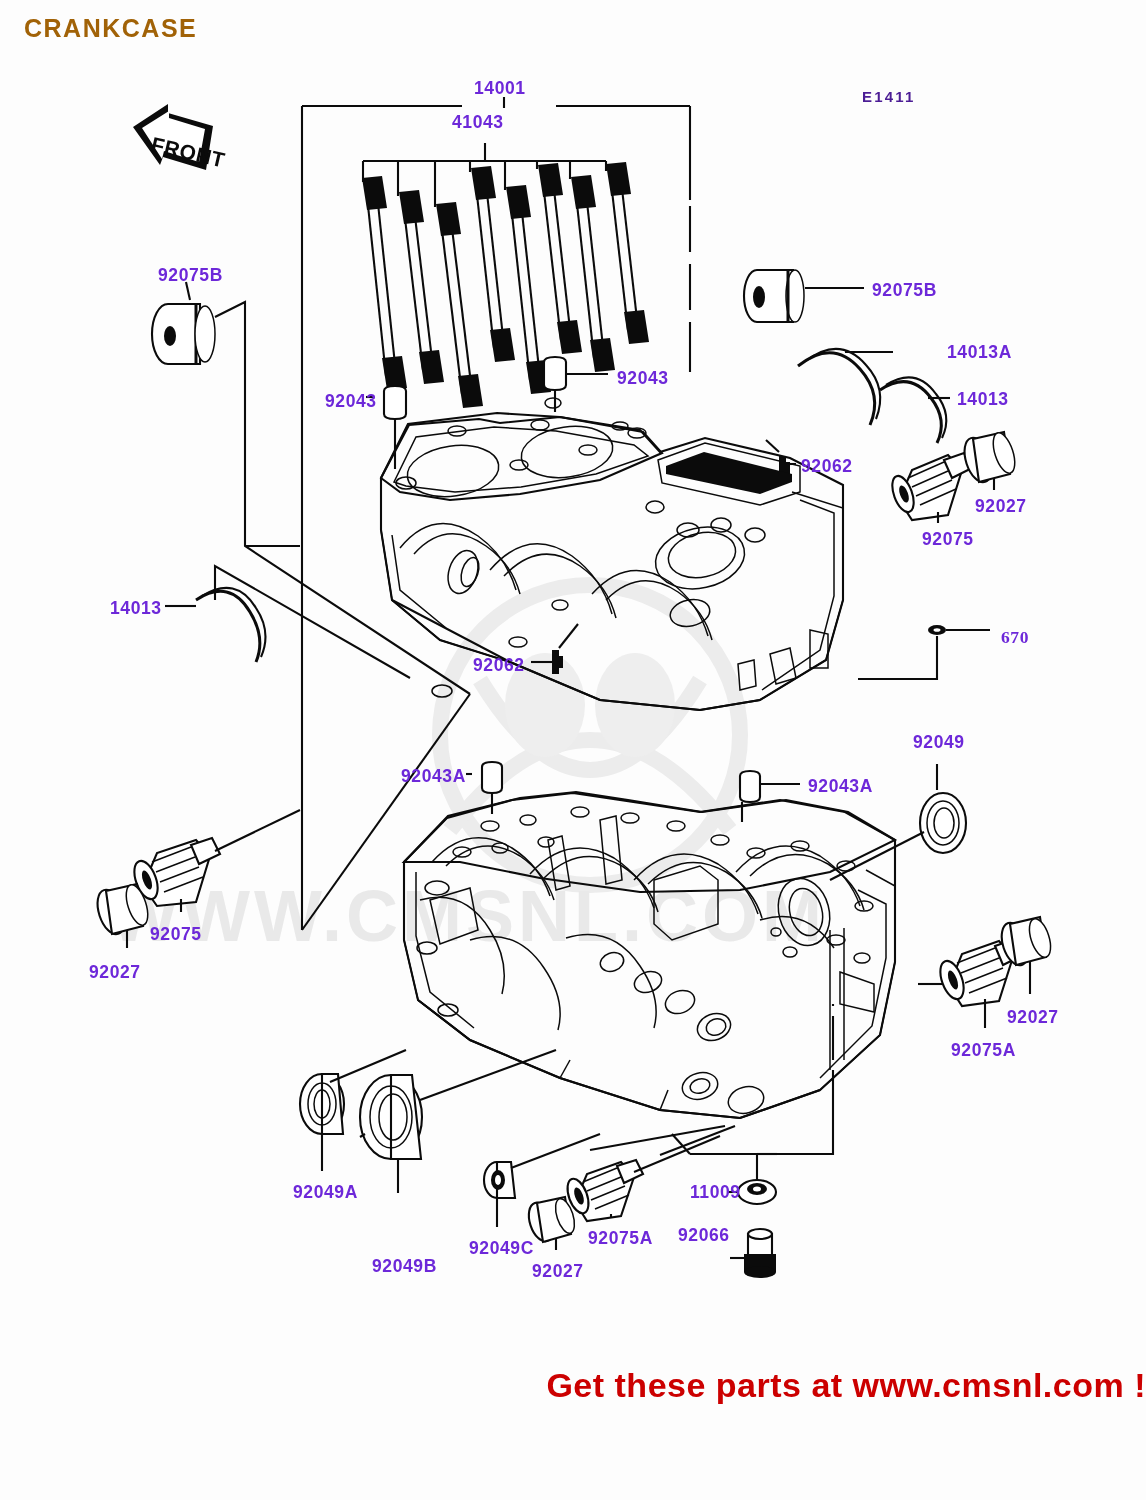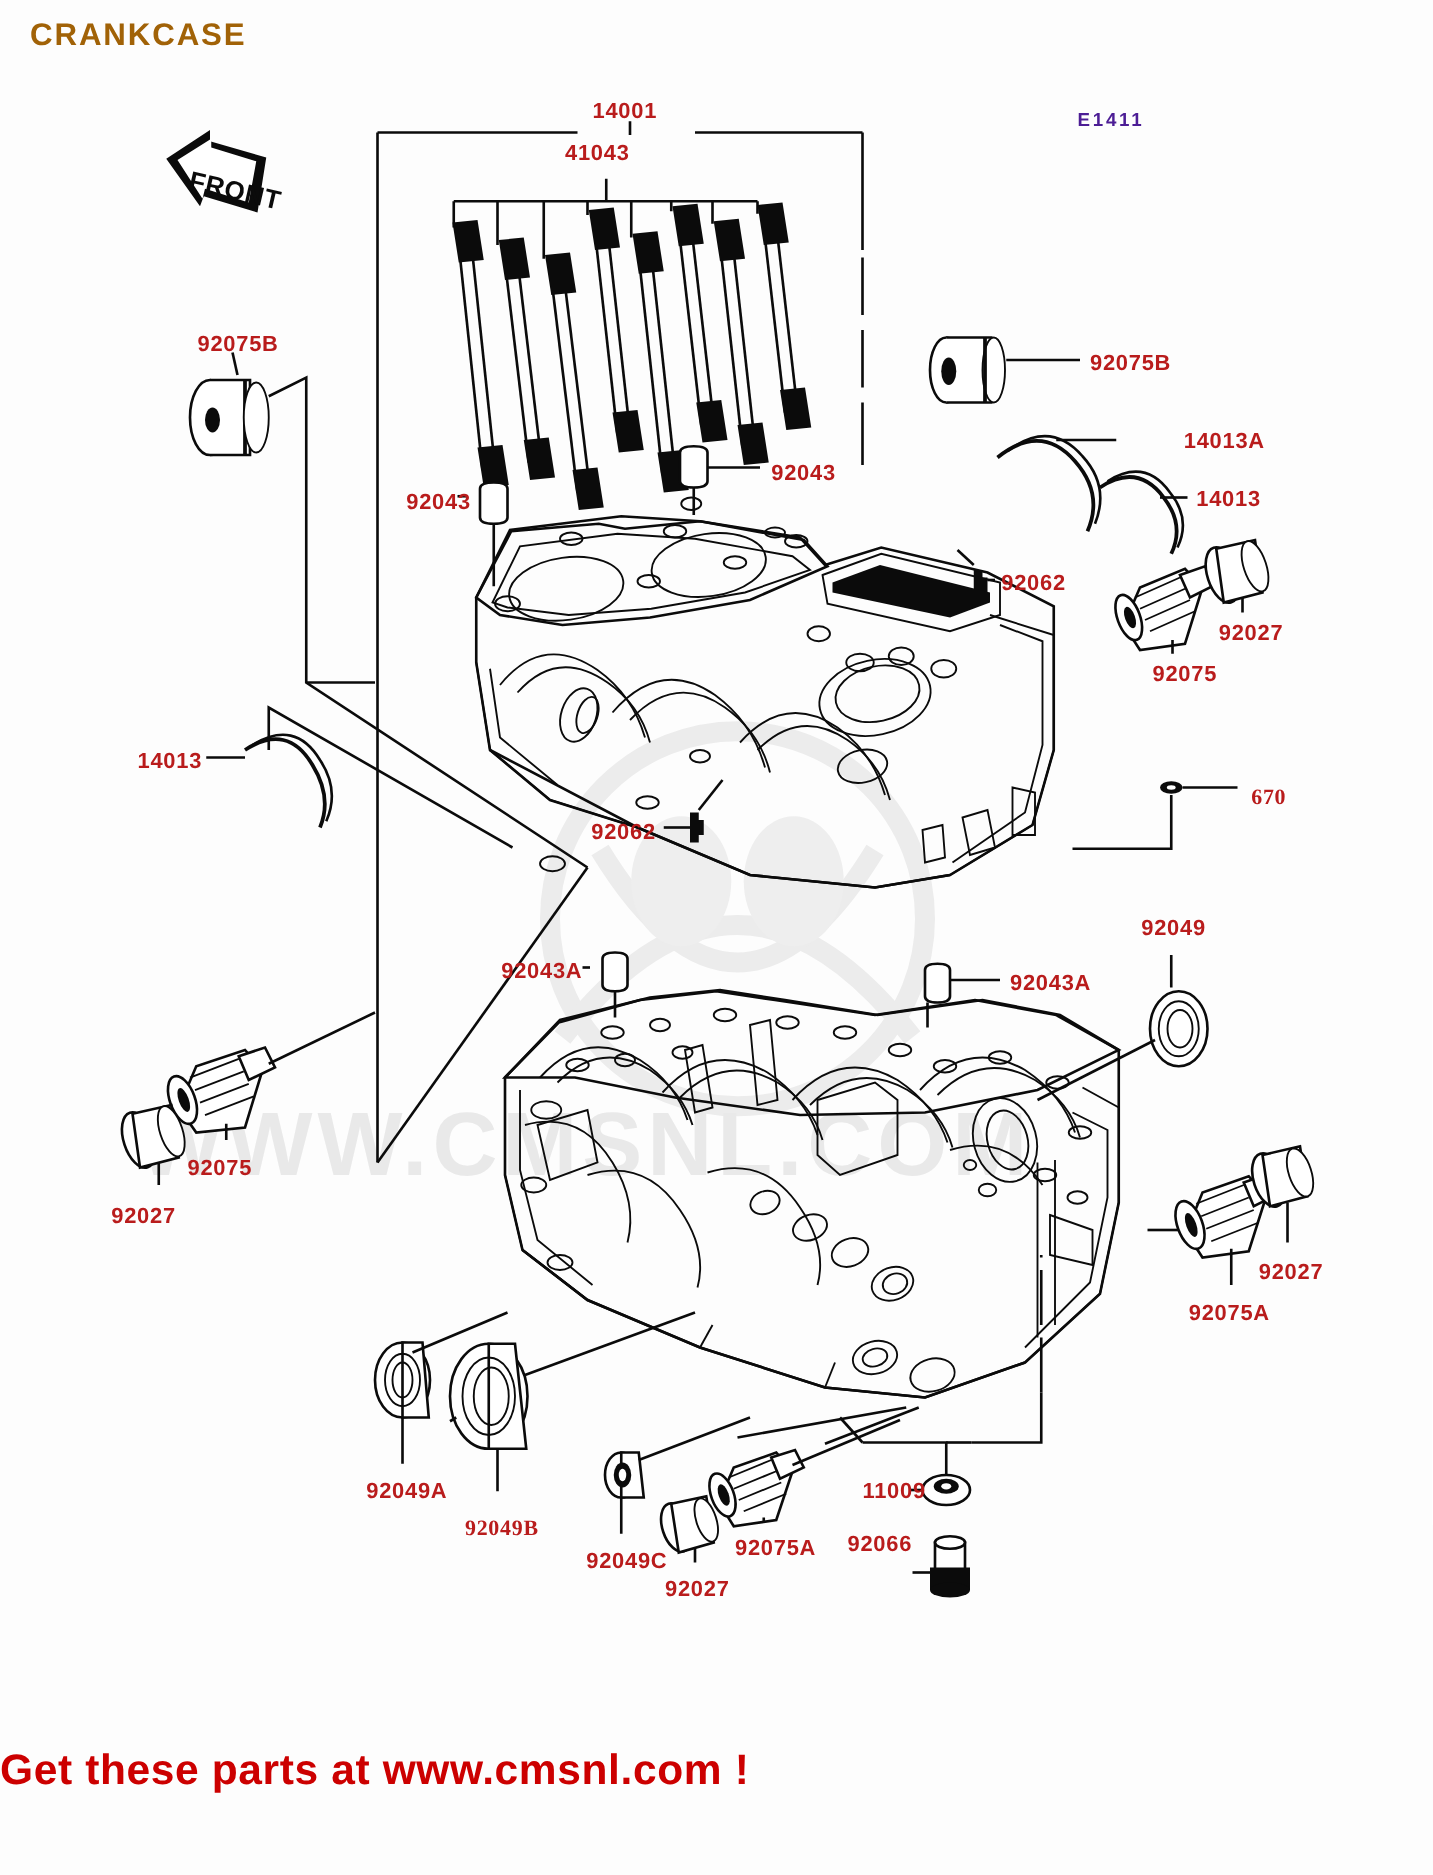--- a/index.html
+++ b/index.html
@@ -31,40 +31,40 @@
     left: 862px;
     top: 88px;
     font-size: 15px;
     letter-spacing: 2.2px;
     color: #4c1d95;
     font-weight: 700;
   }
   #footer-note {
     position: absolute;
     left: 0;
-    top: 1397px;
+    top: 1366px;
     width: 1146px;
-    text-align: left;
+    text-align: right;
     font-size: 34px;
     color: #cc0000;
     font-weight: 700;
     letter-spacing: 0.5px;
   }
   .svg-layer {
     position: absolute;
     left: 0;
     top: 0;
     width: 1146px;
     height: 1500px;
   }
   .callout {
     position: absolute;
     font-size: 17.5px;
     font-weight: 700;
-    color: #b91c1c;
+    color: #6d28d9;
     letter-spacing: 0.6px;
     white-space: nowrap;
   }
   .wm {
     position: absolute;
     color: #e9e9e9;
     font-weight: 700;
     user-select: none;
     pointer-events: none;
   }
@@ -587,21 +587,21 @@
       <div class="callout" style="left: 473px; top: 655px;">92062</div>
       <div class="callout" style="left: 1001px; top: 627px; font-family: Liberation Serif, serif;">670</div>
       <div class="callout" style="left: 913px; top: 732px;">92049</div>
       <div class="callout" style="left: 401px; top: 766px;">92043A</div>
       <div class="callout" style="left: 808px; top: 776px;">92043A</div>
       <div class="callout" style="left: 150px; top: 924px;">92075</div>
       <div class="callout" style="left: 89px; top: 962px;">92027</div>
       <div class="callout" style="left: 1007px; top: 1007px;">92027</div>
       <div class="callout" style="left: 951px; top: 1040px;">92075A</div>
       <div class="callout" style="left: 293px; top: 1182px;">92049A</div>
-      <div class="callout" style="left: 372px; top: 1212px; font-family: Liberation Serif, serif;">92049B</div>
+      <div class="callout" style="left: 372px; top: 1256px;">92049B</div>
       <div class="callout" style="left: 469px; top: 1238px;">92049C</div>
       <div class="callout" style="left: 532px; top: 1261px;">92027</div>
       <div class="callout" style="left: 588px; top: 1228px;">92075A</div>
       <div class="callout" style="left: 690px; top: 1182px;">11009</div>
       <div class="callout" style="left: 678px; top: 1225px; text-align: right;">92066</div>
     </div>
 
   <div id="footer-note">Get these parts at www.cmsnl.com !</div>
 
 </div>

